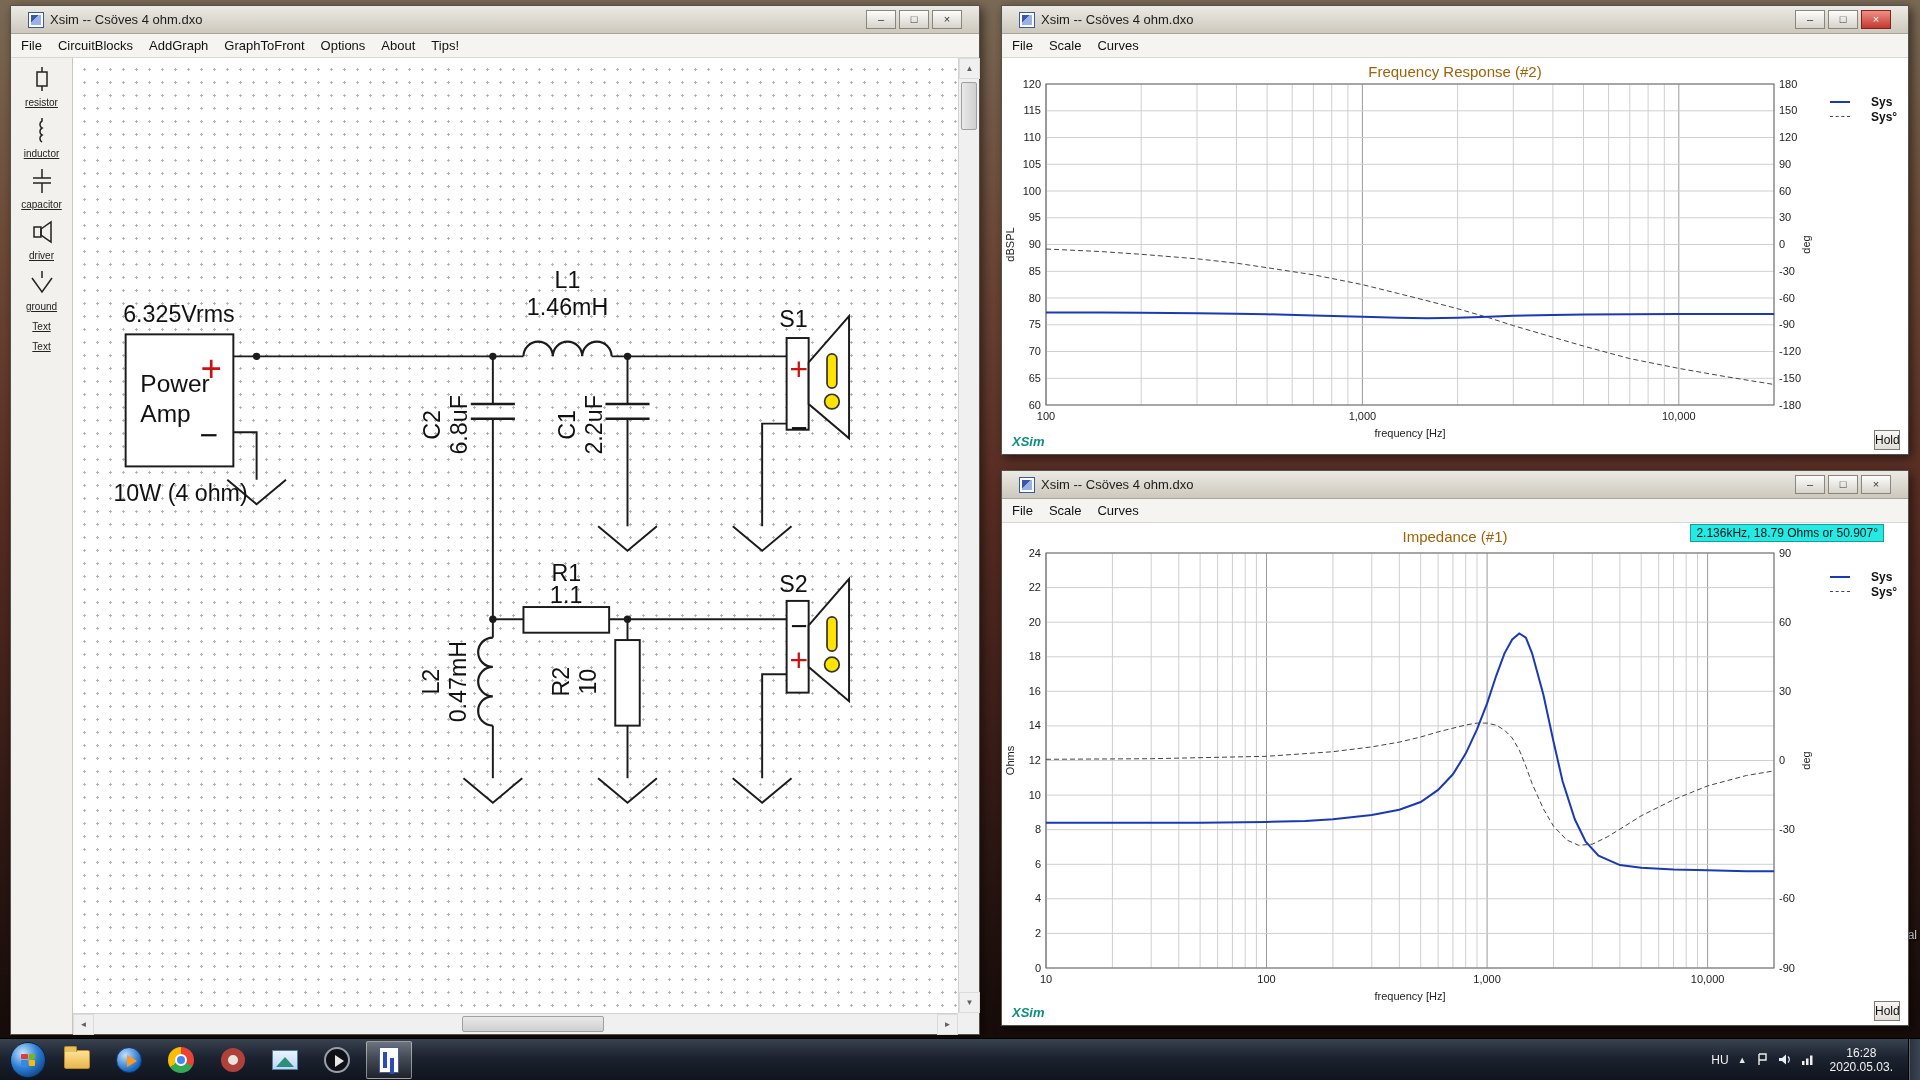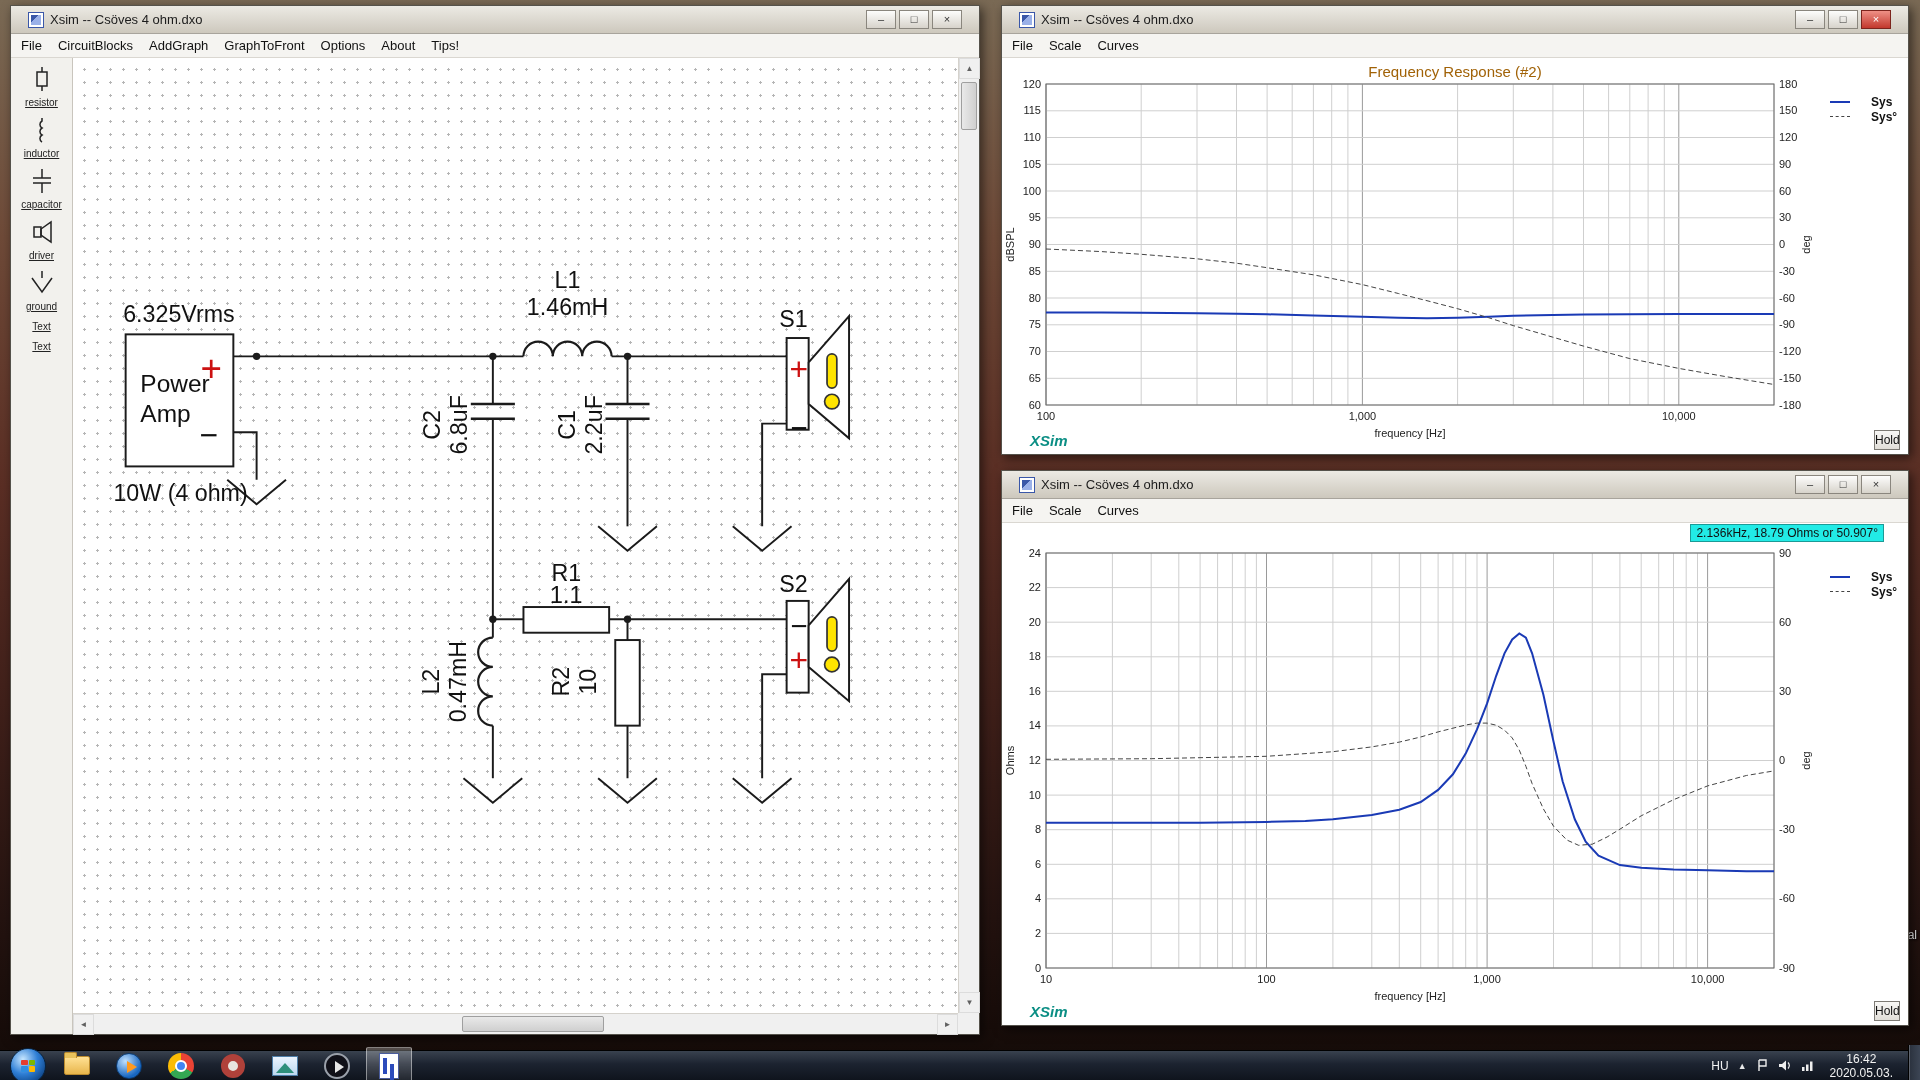--- a/index.html
+++ b/index.html
@@ -35,26 +35,26 @@
   .scorner { position:absolute; right:0; bottom:0; width:21px; height:21px; background:#f0f0f0; }
 
   
   .graph-area { position:absolute; left:0; right:0; top:52px; bottom:0; background:#fff; }
   .graph-title { position:absolute; top:5px; left:0; width:100%; text-align:center; color:#a16207; font-size:15px; }
   .tk { font-size:11px; fill:#222; }
   .legend { position:absolute; right:4px; width:74px; font-size:12px; color:#111; }
   .lg-row { display:flex; align-items:center; gap:21px; height:15px;font-weight:bold; }
   .lg-line { width:20px; height:0; border-top:2px solid #1a3ab5; }
   .lg-line.dashed { border-top:1px dashed #444; }
-  .xsim-logo { position:absolute; left:28px; bottom:5px; color:#0b8e84; font-weight:bold; font-style:italic; font-size:15px; }
+  .xsim-logo { position:absolute; left:10px; bottom:5px; color:#0b8e84; font-weight:bold; font-style:italic; font-size:13px; }
   .hold-btn { position:absolute; right:8px; bottom:4px; width:26px; height:20px; border:1px solid #7d7a74; background:linear-gradient(#f8f7f5,#e1ded8); font-size:12px; text-align:center; line-height:18px; }
   .imp-tooltip { position:absolute; top:1px; right:24px; background:#22ebe6; border:1px solid #1c9a96; font-size:12px; padding:1px 5px; white-space:nowrap; }
 
   
-  .taskbar { position:absolute; left:0; bottom:0; width:1920px; height:30px; background:linear-gradient(#39424f,#1c2330 45%,#0f141d); border-top:1px solid #000; display:flex; align-items:center; }
+  .taskbar { position:absolute; left:0; bottom:0; width:1920px; height:42px; background:linear-gradient(#39424f,#1c2330 45%,#0f141d); border-top:1px solid #000; display:flex; align-items:center; }
   .start-orb { width:36px; height:36px; border-radius:50%; margin:0 8px 0 10px; background:radial-gradient(circle at 35% 30%, #c6e6ff, #2f7fd6 45%, #0b3e7e 85%); border:1px solid #08233f; display:flex; align-items:center; justify-content:center; }
   .orb-flag { width:14px; height:12px; display:grid; grid-template-columns:1fr 1fr; grid-template-rows:1fr 1fr; gap:1px; }
   .orb-flag i { border-radius:1px; }
   .task-icons { display:flex; align-items:center; gap:6px; }
   .task-btn { width:46px; height:38px; display:flex; align-items:center; justify-content:center; border-radius:2px; }
   .task-btn.active { background:linear-gradient(rgba(255,255,255,.28),rgba(255,255,255,.06)); border:1px solid rgba(255,255,255,.45); }
   .icon-folder { width:26px; height:19px; background:linear-gradient(#ffe194,#e8b64c); border:1px solid #b98a2e; border-radius:2px; position:relative; }
   .icon-folder::before { content:""; position:absolute; left:-1px; top:-5px; width:11px; height:5px; background:#e8c25c; border:1px solid #b98a2e; border-bottom:none; border-radius:2px 2px 0 0; }
   .icon-wmp { width:26px; height:26px; border-radius:50%; background:radial-gradient(circle at 35% 30%,#bfe0ff,#1766c0 70%); border:1px solid #0c3c74; position:relative; }
   .icon-wmp::after { content:""; position:absolute; left:10px; top:7px; border-left:10px solid #ff9a1f; border-top:6px solid transparent; border-bottom:6px solid transparent; }
@@ -389,20 +389,21 @@
       <div class="win-btn">□</div>
       <div class="win-btn">×</div>
     </div>
   </div>
   <div class="menubar">
     <span>File</span>
     <span>Scale</span>
     <span>Curves</span>
   </div>
   <div class="graph-area">
+    <div class="graph-title">Impedance (#1)</div>
     <div class="imp-tooltip">2.136kHz, 18.79 Ohms or 50.907°</div>
     <svg id="imp-chart" width="906" height="502" viewBox="0 0 906 502">
         <line x1="44.0" y1="30" x2="44.0" y2="445" stroke="#9a9a9a" stroke-width="1"></line>
         <line x1="110.4" y1="30" x2="110.4" y2="445" stroke="#cfcfcf" stroke-width="1"></line>
         <line x1="149.2" y1="30" x2="149.2" y2="445" stroke="#cfcfcf" stroke-width="1"></line>
         <line x1="176.8" y1="30" x2="176.8" y2="445" stroke="#cfcfcf" stroke-width="1"></line>
         <line x1="198.1" y1="30" x2="198.1" y2="445" stroke="#cfcfcf" stroke-width="1"></line>
         <line x1="215.6" y1="30" x2="215.6" y2="445" stroke="#cfcfcf" stroke-width="1"></line>
         <line x1="230.4" y1="30" x2="230.4" y2="445" stroke="#cfcfcf" stroke-width="1"></line>
         <line x1="243.2" y1="30" x2="243.2" y2="445" stroke="#cfcfcf" stroke-width="1"></line>
@@ -527,18 +528,18 @@
     <svg width="14" height="13" viewBox="0 0 14 13">
         <polygon points="1,5 4,5 8,1.5 8,11.5 4,8 1,8" fill="#eee"></polygon>
         <path d="M10,3.5 A4.5,4.5 0 0 1 10,9.5" stroke="#eee" fill="none" stroke-width="1.2"></path>
       </svg>
     <svg width="14" height="13" viewBox="0 0 14 13">
         <rect x="1" y="8" width="2.5" height="4" fill="#eee"></rect>
         <rect x="5" y="5.5" width="2.5" height="6.5" fill="#eee"></rect>
         <rect x="9" y="2.5" width="2.5" height="9.5" fill="#eee"></rect>
       </svg>
     <div class="clock">
-      <div>16:42</div>
+      <div>16:28</div>
       <div>2020.05.03.</div>
     </div>
     <div class="show-desktop"></div>
   </div>
 </div>
 
 </body></html>

